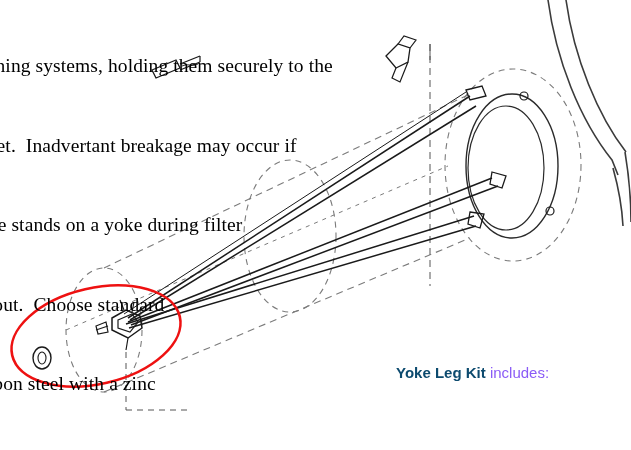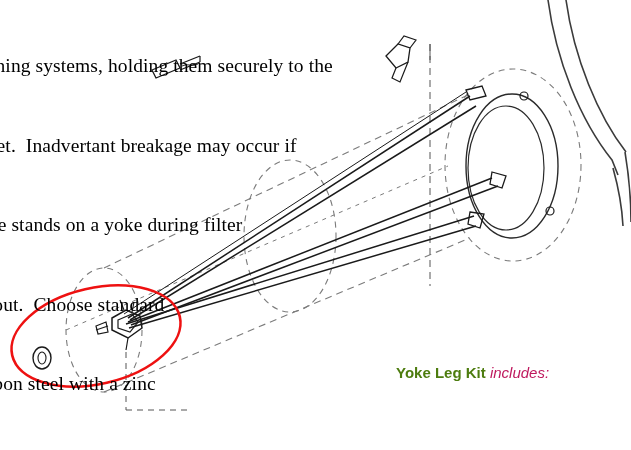--- a/index.html
+++ b/index.html
@@ -45,26 +45,25 @@
   }
   #callout-yoke {
     left: 396px;
     top: 318px;
   }
   #callout-bolt {
     left: -14px;
     top: 412px;
   }
   .callout .lead {
-    color: #4d7c0f;
+    color: #0c4a6e;
   }
   .callout .reg {
     font-weight: normal;
-    color: #be185d;
-    font-style: italic;
+    color: #8b5cf6;
   }
   .callout .item {
     display: block;
     white-space: pre;
   }
   
   #drawing {
     position: absolute;
     left: 0;
     top: 0;

